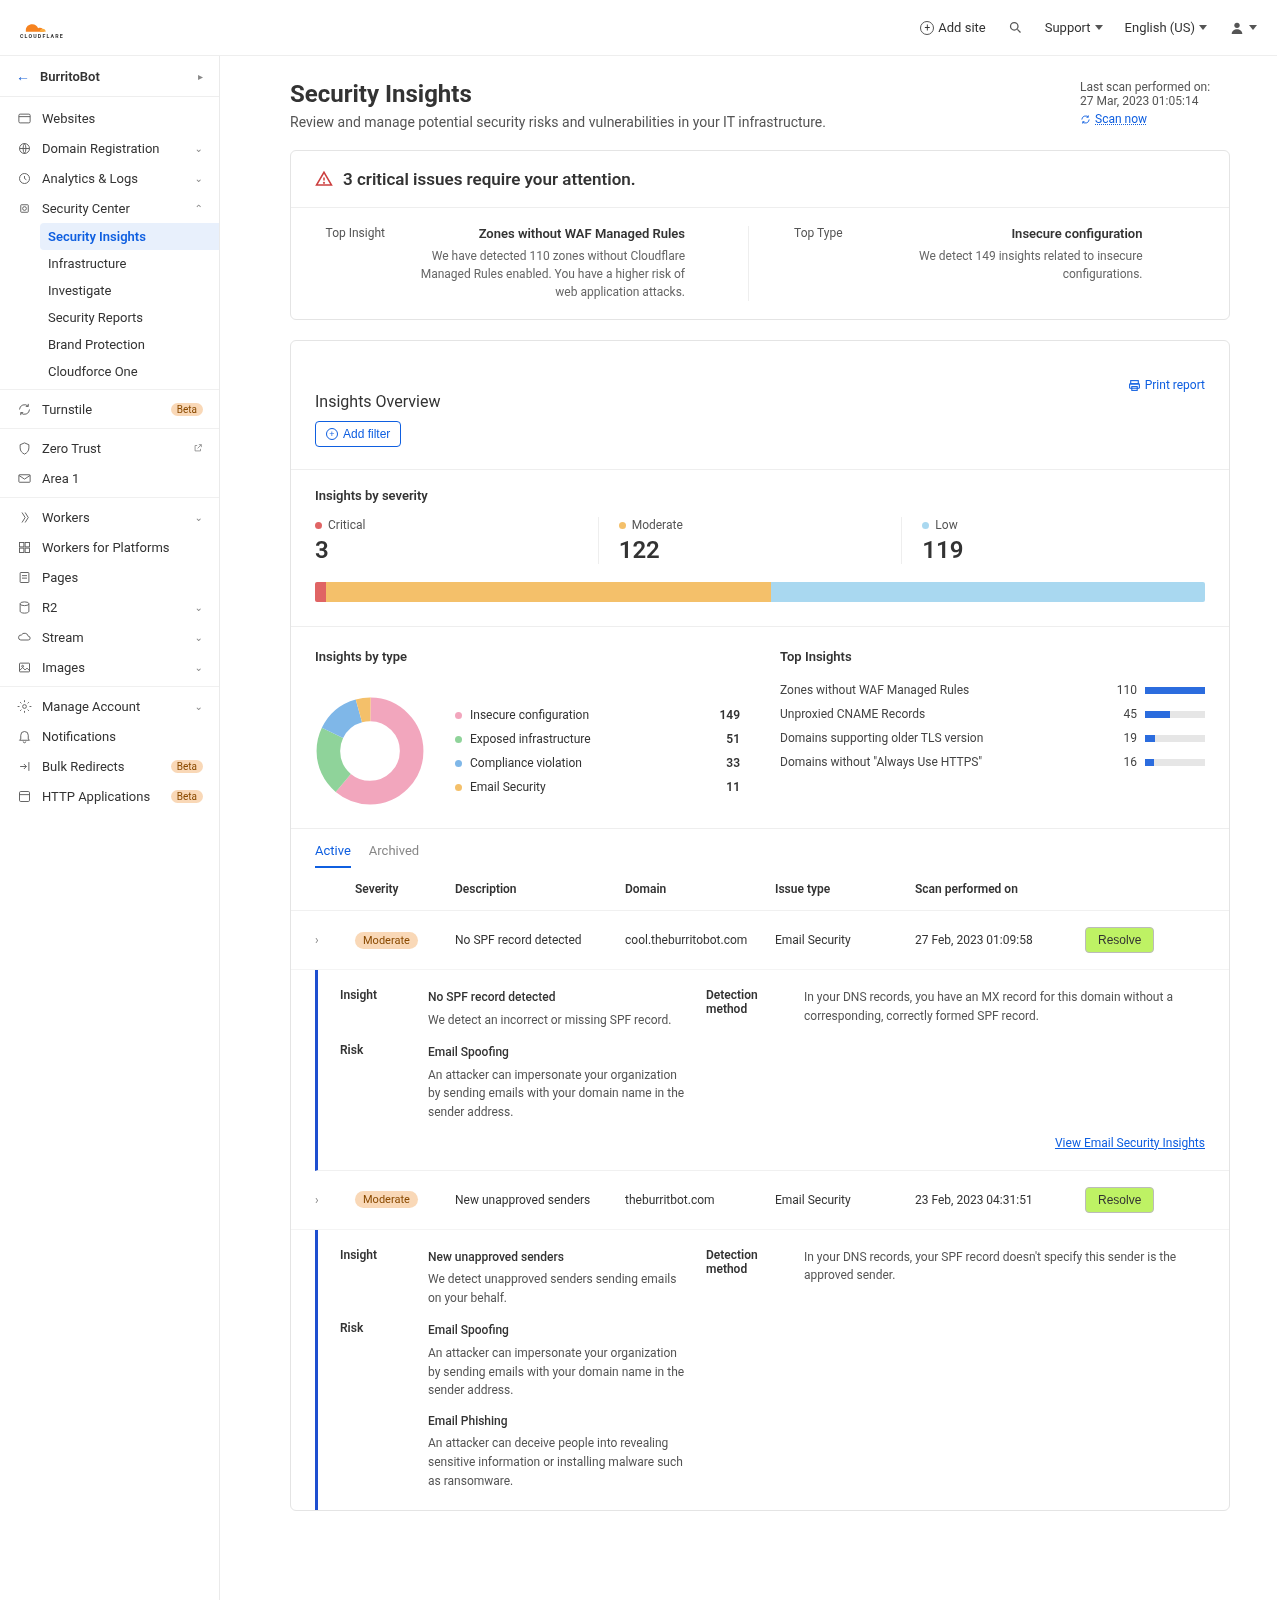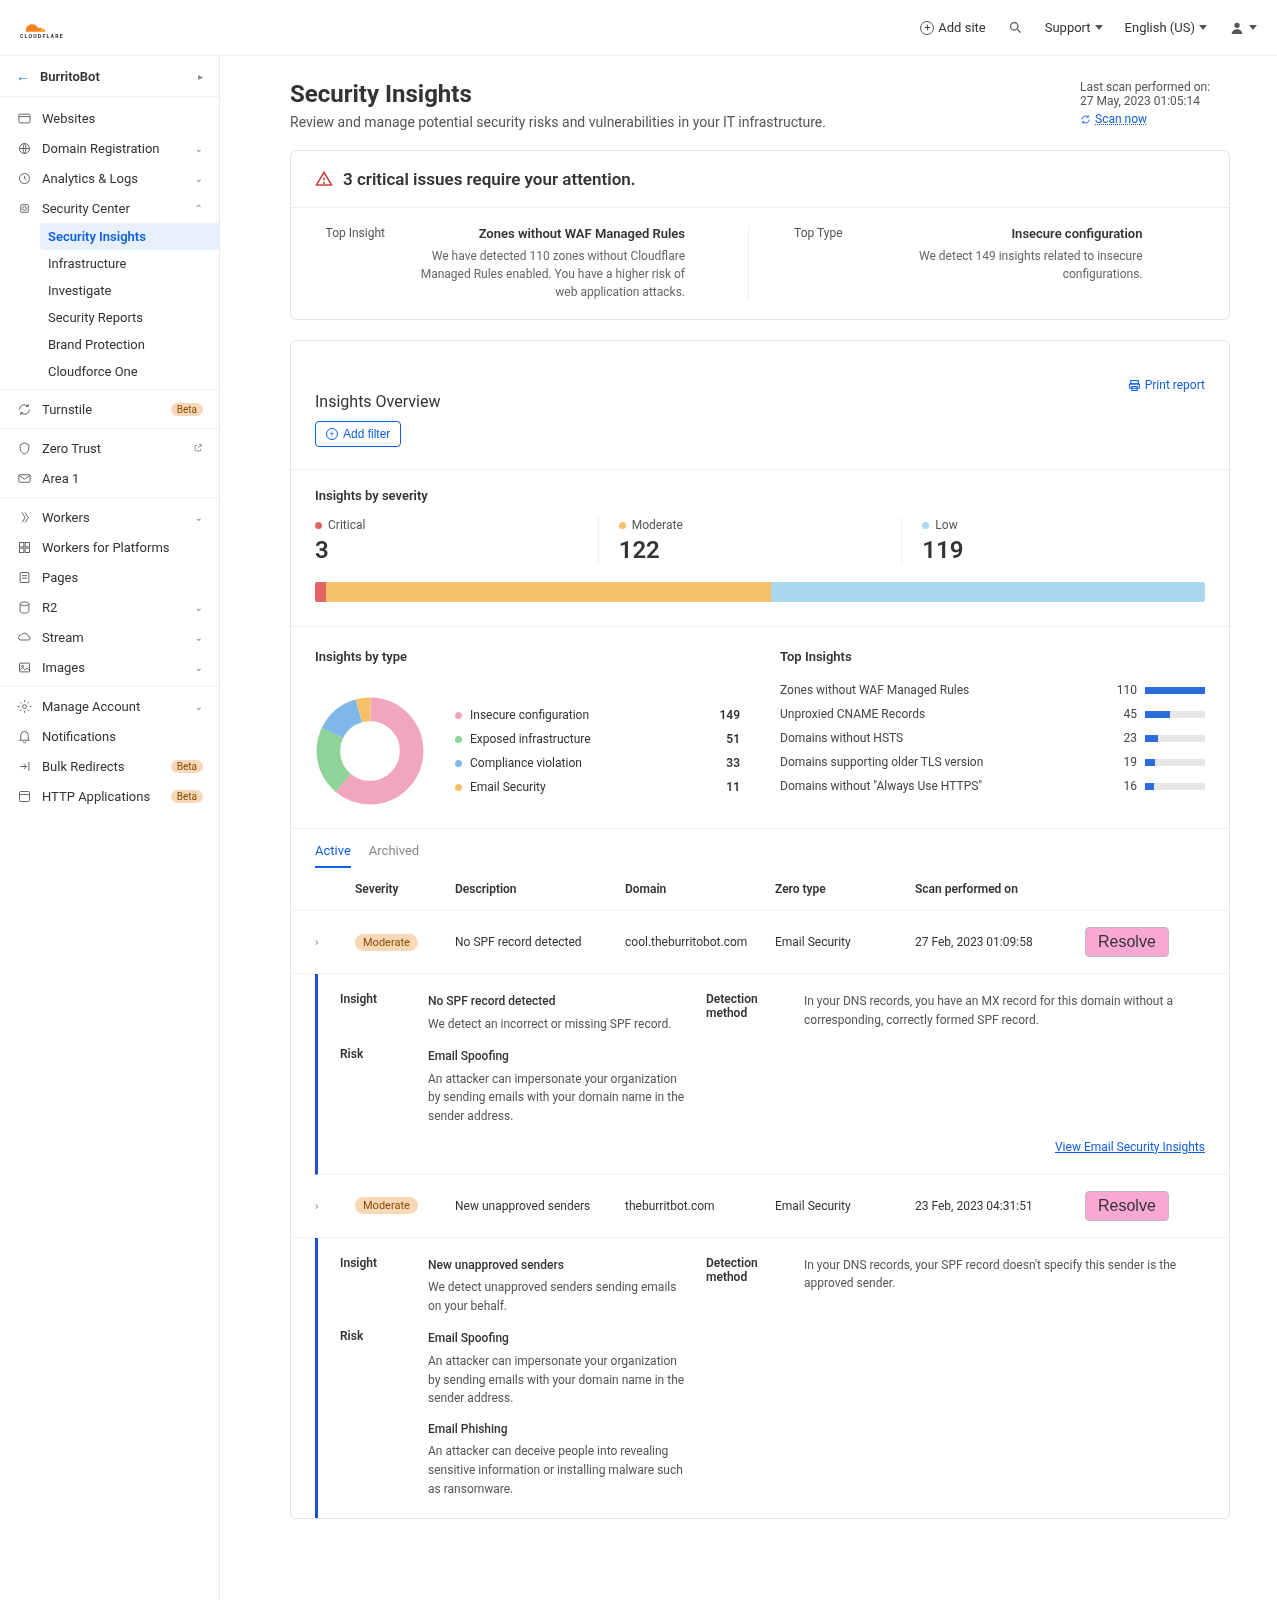--- a/index.html
+++ b/index.html
@@ -84,21 +84,21 @@
 .ti-bar .fill { height:100%; background:#2b6cde; }
 
 .tabs-row { border-top:1px solid #eee; padding:14px 24px 0; display:flex; gap:18px; font-size:13px; }
 .tab { color:#888; padding-bottom:8px; cursor:pointer; }
 .tab.active { color:#0f5fe0; border-bottom:2px solid #0f5fe0; }
 
 .table-head { display:grid; grid-template-columns: 30px 90px 160px 140px 130px 160px 80px; gap:10px; padding:14px 24px; font-size:12px; font-weight:600; color:#333; border-bottom:1px solid #f0f0f0; }
 .table-row { display:grid; grid-template-columns: 30px 90px 160px 140px 130px 160px 80px; gap:10px; padding:16px 24px; font-size:12px; align-items:center; border-bottom:1px solid #f4f4f4; }
 .chevron-toggle { cursor:pointer; color:#888; font-size:12px; }
 .sev-pill { background:#f9d8b7; color:#8a4a00; font-size:11px; padding:2px 8px; border-radius:10px; display:inline-block; }
-.resolve-btn { border:1px solid #bbb; background:#f9a8d4; color:#333; padding:5px 12px; border-radius:4px; font-size:16px; cursor:pointer; }
+.resolve-btn { border:1px solid #bbb; background:#bef264; color:#333; padding:5px 12px; border-radius:4px; font-size:12px; cursor:pointer; }
 
 .detail-panel { border-left:3px solid #1e4fd0; margin-left:24px; padding:18px 24px 20px 22px; font-size:12px; border-bottom:1px solid #f0f0f0; }
 .detail-grid { display:grid; grid-template-columns: 70px 260px 80px 1fr; gap:14px 18px; }
 .detail-grid .lbl { font-weight:600; }
 .detail-grid .txt { color:#555; line-height:1.55; }
 .detail-grid h5 { font-size:12px; font-weight:500; color:#333; margin-bottom:4px; }
 .view-link { display:block; text-align:right; color:#0f5fe0; text-decoration:underline; margin-top:14px; cursor:pointer; }
 .ext-icon { width:10px; height:10px; display:inline-block; }
 </style>
 </head>
@@ -340,21 +340,21 @@
   </div>
 
   <div class="content">
     <div class="page-header">
       <div>
         <h1>Security Insights</h1>
         <p>Review and manage potential security risks and vulnerabilities in your IT infrastructure.</p>
       </div>
       <div class="scan-info">
         <div>Last scan performed on:</div>
-        <div>27 May, 2023 01:05:14</div>
+        <div>27 Mar, 2023 01:05:14</div>
         <span class="scan-now">
           <svg width="11" height="11" viewBox="0 0 24 24" fill="none" stroke="#0f5fe0" stroke-width="2">
               <path d="M4 12a8 8 0 0 1 14-5M20 12a8 8 0 0 1-14 5"></path>
               <path d="M18 3v4h-4M6 21v-4h4"></path>
             </svg>
           <span>Scan now</span>
         </span>
       </div>
     </div>
 
@@ -458,27 +458,20 @@
               </div>
             </div>
           <div class="ti-row">
               <span class="ti-name">Unproxied CNAME Records</span>
               <span class="ti-val">45</span>
               <div class="ti-bar">
                 <div class="fill" style="width:41%"></div>
               </div>
             </div>
           <div class="ti-row">
-              <span class="ti-name">Domains without HSTS</span>
-              <span class="ti-val">23</span>
-              <div class="ti-bar">
-                <div class="fill" style="width:21%"></div>
-              </div>
-            </div>
-          <div class="ti-row">
               <span class="ti-name">Domains supporting older TLS version</span>
               <span class="ti-val">19</span>
               <div class="ti-bar">
                 <div class="fill" style="width:17%"></div>
               </div>
             </div>
           <div class="ti-row">
               <span class="ti-name">Domains without "Always Use HTTPS"</span>
               <span class="ti-val">16</span>
               <div class="ti-bar">
@@ -491,21 +484,21 @@
       <div class="tabs-row">
         <div class="tab active">Active</div>
         <div class="tab">Archived</div>
       </div>
 
       <div class="table-head">
         <span></span>
         <span>Severity</span>
         <span>Description</span>
         <span>Domain</span>
-        <span>Zero type</span>
+        <span>Issue type</span>
         <span>Scan performed on</span>
         <span></span>
       </div>
 
       <div class="table-row">
         <span class="chevron-toggle">›</span>
         <span><span class="sev-pill">Moderate</span></span>
         <span>No SPF record detected</span>
         <span>cool.theburritobot.com</span>
         <span>Email Security</span>

